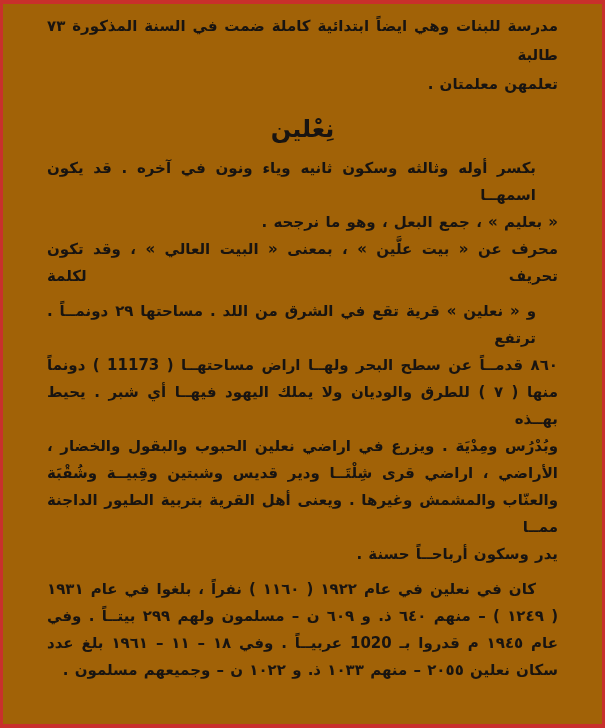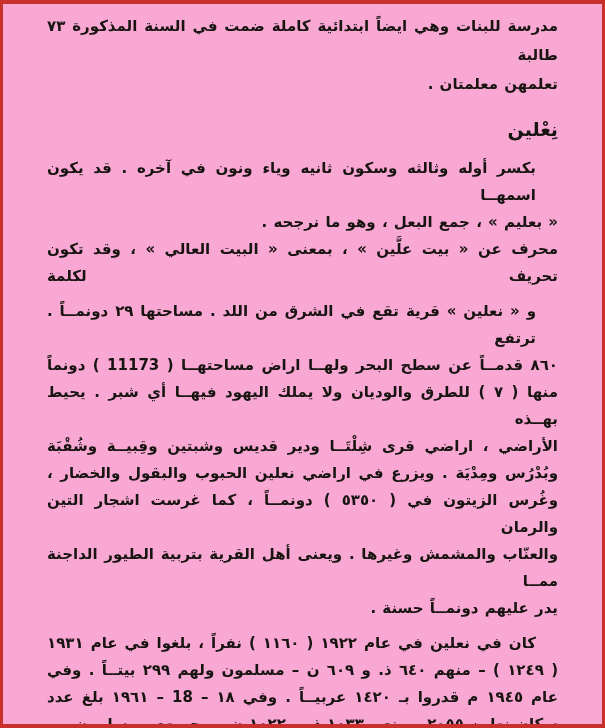--- a/index.html
+++ b/index.html
@@ -1,21 +1,21 @@
 <!DOCTYPE html>
 <html lang="ar" dir="rtl"><head>
 <meta charset="utf-8">
 <style>
   html, body { margin: 0; padding: 0; background: #ffffff; }
   .page {
     position: relative;
     width: 605px;
     height: 728px;
     box-sizing: border-box;
-    background: #f9a8d4;
+    background: #a16207;
     border-style: solid;
     border-color: #c9302c;
     border-width: 4px 3px 4px 3px;
     direction: rtl;
     font-family: "DejaVu Sans", sans-serif;
     color: #181411;
     padding: 8px 44px 0 44px;
     overflow: hidden;
   }
   .line {
@@ -28,22 +28,22 @@
   }
   .line.last {
     text-align: center;
     text-align-last: right;
   }
   .line.indent { padding-right: 22px; }
   .para { margin-top: 8px; }
   .para.intro { margin-top: 0; }
   .para.intro .line { line-height: 29px; }
   .heading {
-    text-align: right;
-    font-size: 19px;
+    text-align: center;
+    font-size: 24px;
     font-weight: bold;
     line-height: 32px;
     margin-top: 14px;
     margin-bottom: 10px;
   }
 </style>
 </head>
 <body>
 
 <div class="page">
@@ -58,27 +58,26 @@
   <div class="para">
     <div class="line indent">بكسر أوله وثالثه وسكون ثانيه وياء ونون في آخره . قد يكون اسمهــا</div>
     <div class="line last">« بعليم » ، جمع البعل ، وهو ما نرجحه .</div>
     <div class="line">محرف عن « بيت علَّين » ، بمعنى « البيت العالي » ، وقد تكون تحريف لكلمة</div>
   </div>
 
   <div class="para">
     <div class="line indent">و « نعلين » قرية تقع في الشرق من اللد . مساحتها ٢٩ دونمــاً . ترتفع</div>
     <div class="line">٨٦٠ قدمــاً عن سطح البحر ولهــا اراض مساحتهــا ( 11173 ) دونماً</div>
     <div class="line">منها ( ٧ ) للطرق والوديان ولا يملك اليهود فيهــا أي شبر . يحيط بهــذه</div>
+    <div class="line">وبُدْرُس ومِدْيَة . ويزرع في اراضي نعلين الحبوب والبقول والخضار ،</div>
     <div class="line">الأراضي ، اراضي قرى شِلْتَــا ودير قديس وشبتين وقِبيــة وشُقْبَة</div>
-    <div class="line">وبُدْرُس ومِدْيَة . ويزرع في اراضي نعلين الحبوب والبقول والخضار ،</div>
-    <div class="line">وغُرس الزيتون في ( ٥٣٥٠ ) دونمــاً ، كما غرست اشجار التين والرمان</div>
     <div class="line">والعنّاب والمشمش وغيرها . ويعنى أهل القرية بتربية الطيور الداجنة ممــا</div>
-    <div class="line last">يدر عليهم دونمــاً حسنة .</div>
+    <div class="line last">يدر وسكون أرباحــاً حسنة .</div>
   </div>
 
   <div class="para">
     <div class="line indent">كان في نعلين في عام ١٩٢٢ ( ١١٦٠ ) نفراً ، بلغوا في عام ١٩٣١</div>
     <div class="line">( ١٢٤٩ ) – منهم ٦٤٠ ذ. و ٦٠٩ ن – مسلمون ولهم ٢٩٩ بيتــاً . وفي</div>
-    <div class="line">عام ١٩٤٥ م قدروا بـ ١٤٢٠ عربيــاً . وفي ١٨ – 18 – ١٩٦١ بلغ عدد</div>
+    <div class="line">عام ١٩٤٥ م قدروا بـ 1020 عربيــاً . وفي ١٨ – ١١ – ١٩٦١ بلغ عدد</div>
     <div class="line last">سكان نعلين ٢٠٥٥ – منهم ١٠٣٣ ذ. و ١٠٢٢ ن – وجميعهم مسلمون .</div>
   </div>
 
 </div>
 
 </body></html>

